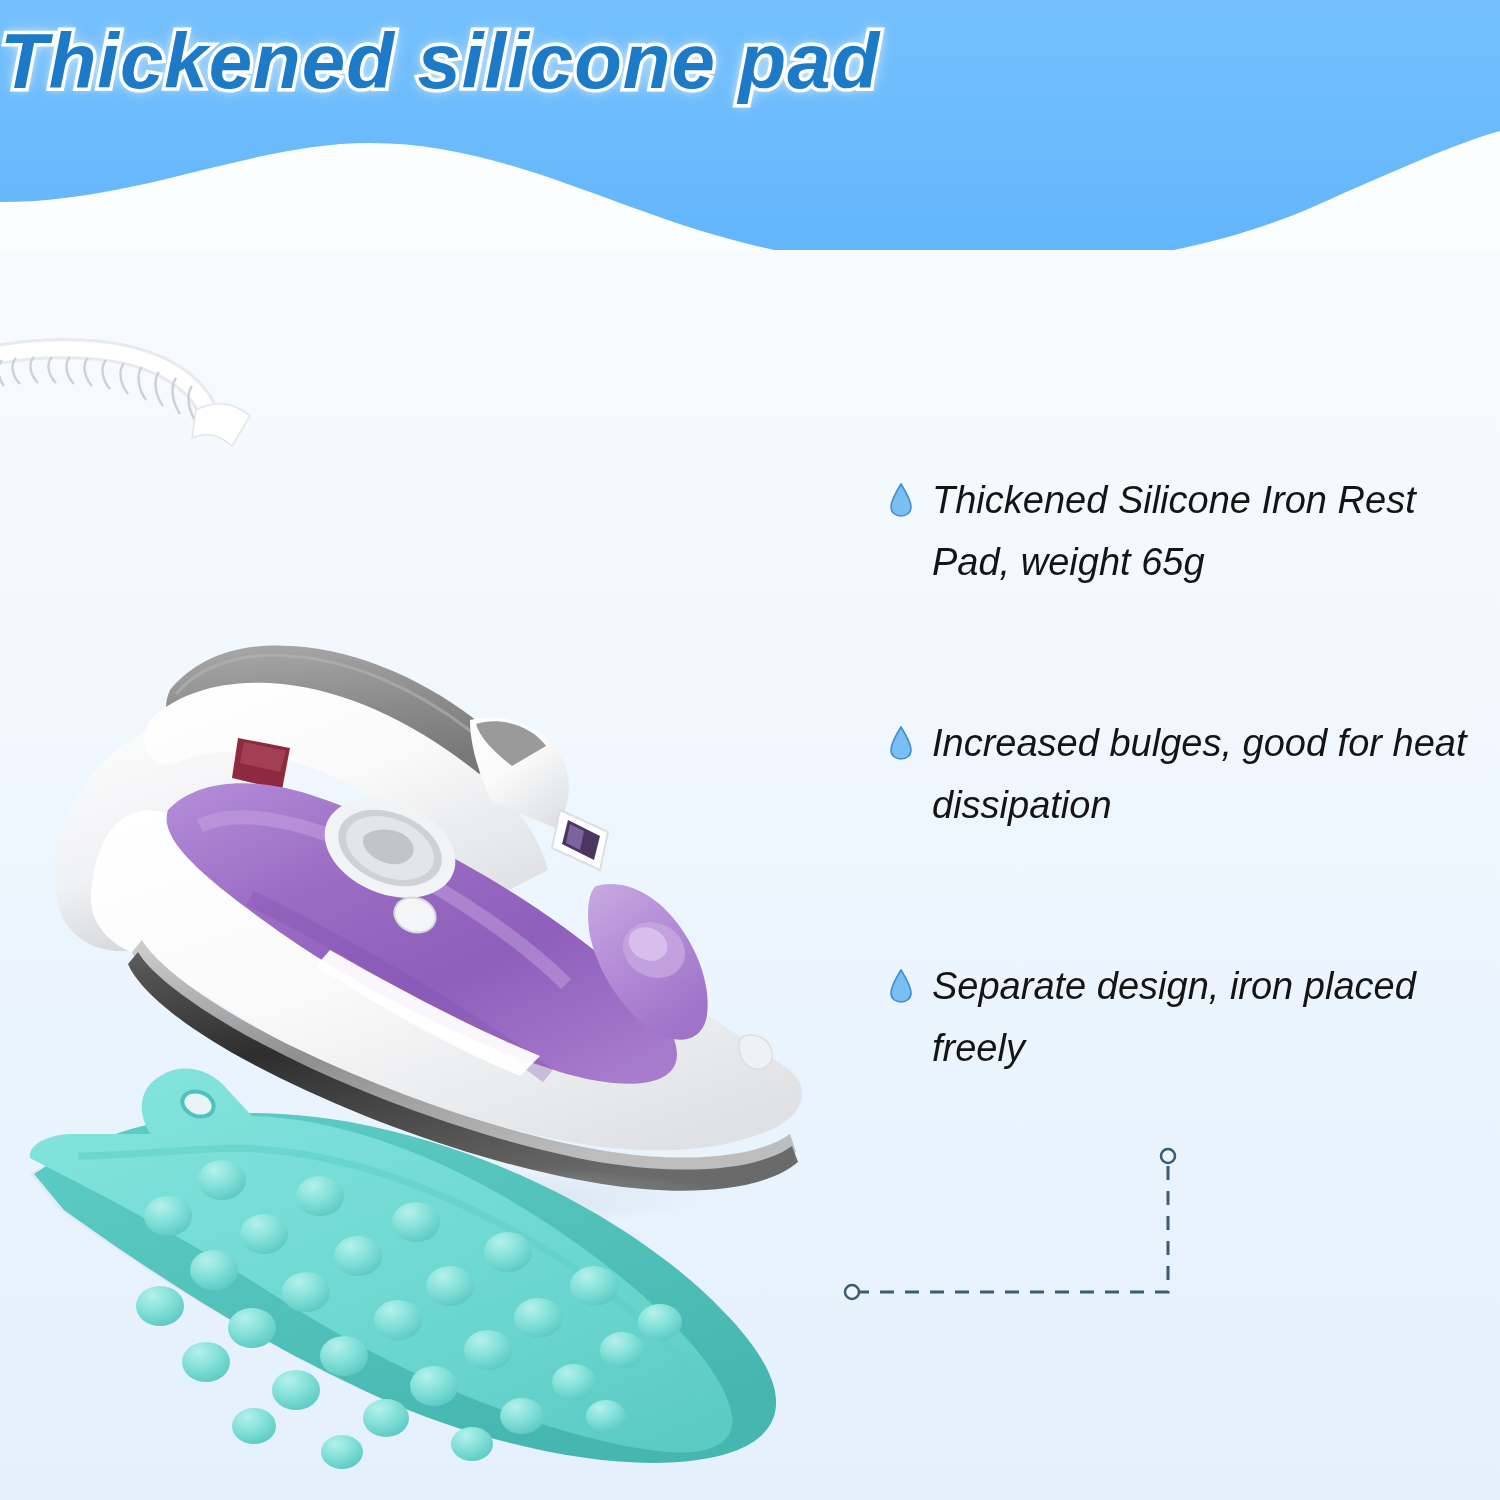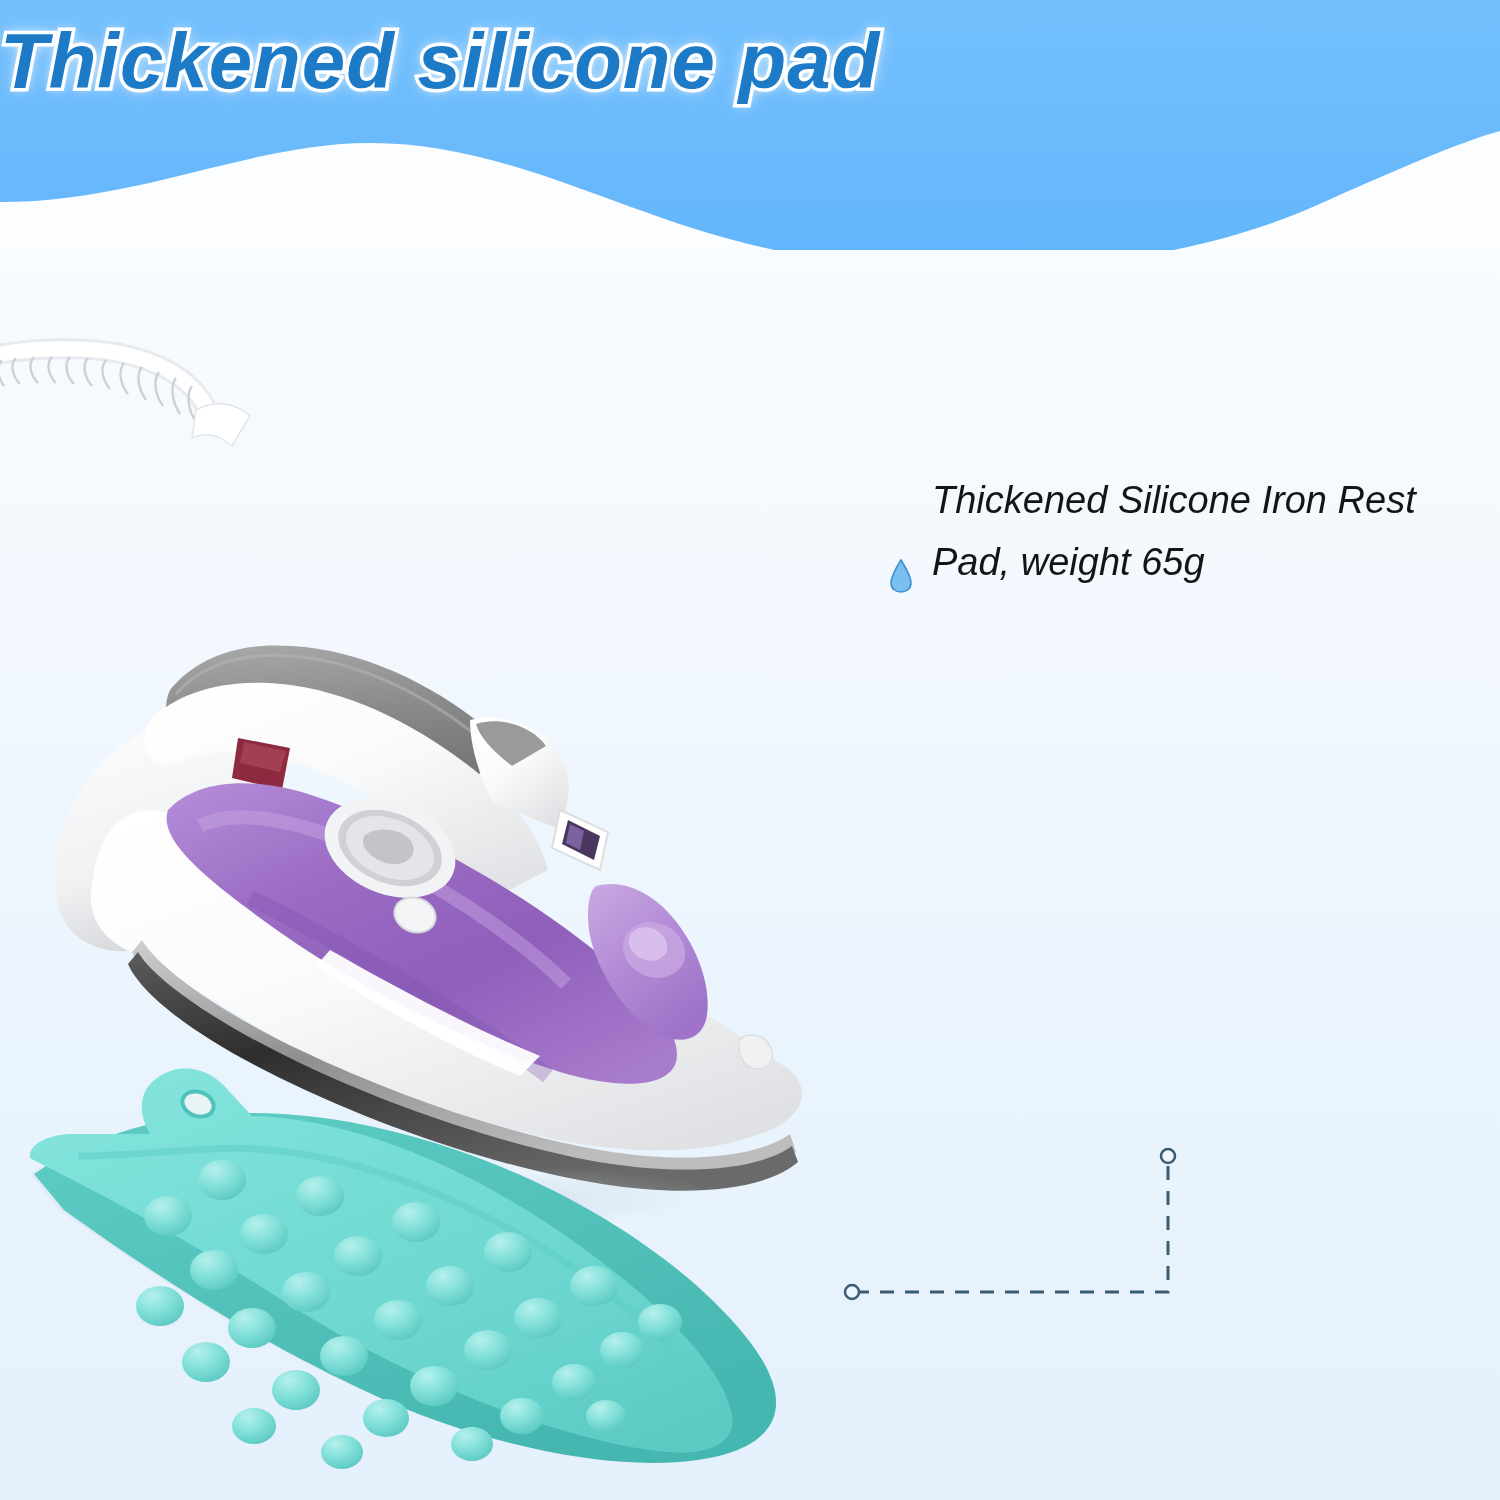--- a/index.html
+++ b/index.html
@@ -65,21 +65,21 @@
 
   
   #feature-list {
     position: absolute;
     left: 890px;
     top: 470px;
     width: 600px;
   }
   .feature-item {
     display: flex;
-    align-items: flex-end;
+    align-items: flex-start;
     margin-bottom: 120px;
   }
   .feature-bullet {
     flex: 0 0 auto;
     width: 22px;
     height: 34px;
     margin-top: 13px;
     margin-right: 20px;
   }
   .feature-bullet svg { display:block; width:22px; height:34px; }
@@ -402,21 +402,37 @@
 
     <div class="feature-item">
       <span class="feature-bullet">
         <svg viewBox="0 0 22 34">
           <path d="M11,1 C16,9 21,18 21,24 C21,30 16,33 11,33 C6,33 1,30 1,24 C1,18 6,9 11,1 Z" fill="#79bff2" stroke="#3f8fd0" stroke-width="1.6"></path>
         </svg>
       </span>
       <span class="feature-text">Thickened Silicone Iron Rest Pad, weight 65g</span>
     </div>
 
-
+    <div class="feature-item">
+      <span class="feature-bullet">
+        <svg viewBox="0 0 22 34">
+          <path d="M11,1 C16,9 21,18 21,24 C21,30 16,33 11,33 C6,33 1,30 1,24 C1,18 6,9 11,1 Z" fill="#79bff2" stroke="#3f8fd0" stroke-width="1.6"></path>
+        </svg>
+      </span>
+      <span class="feature-text">Increased bulges, good for heat dissipation</span>
+    </div>
+
+    <div class="feature-item">
+      <span class="feature-bullet">
+        <svg viewBox="0 0 22 34">
+          <path d="M11,1 C16,9 21,18 21,24 C21,30 16,33 11,33 C6,33 1,30 1,24 C1,18 6,9 11,1 Z" fill="#79bff2" stroke="#3f8fd0" stroke-width="1.6"></path>
+        </svg>
+      </span>
+      <span class="feature-text">Separate design, iron placed freely</span>
+    </div>
 
   </div>
 
   <div id="callout-line">
     <svg viewBox="0 0 380 210">
       <path d="M25,172 L338,172 L338,40" fill="none" stroke="#3c5c73" stroke-width="3" stroke-dasharray="14 11" stroke-linecap="butt"></path>
       <circle cx="22" cy="172" r="7" fill="#ecf6fd" stroke="#3c5c73" stroke-width="2.5"></circle>
       <circle cx="338" cy="36" r="7" fill="#ecf6fd" stroke="#3c5c73" stroke-width="2.5"></circle>
     </svg>
   </div>

